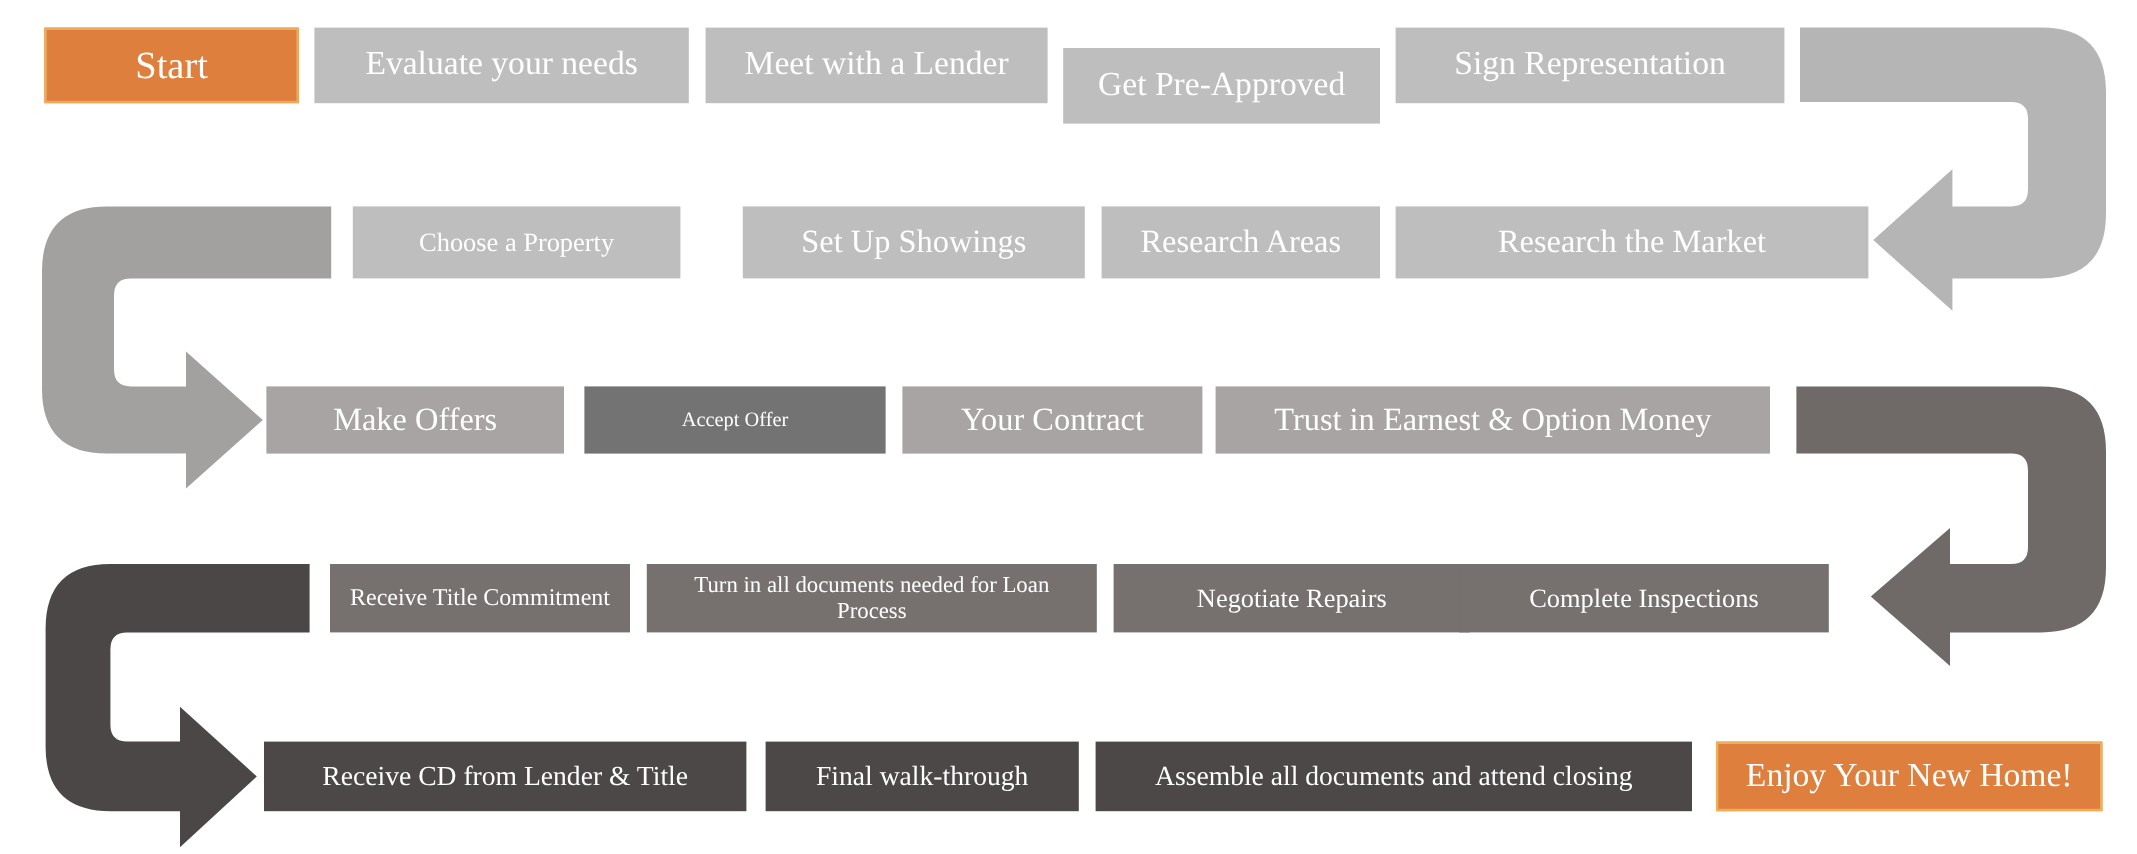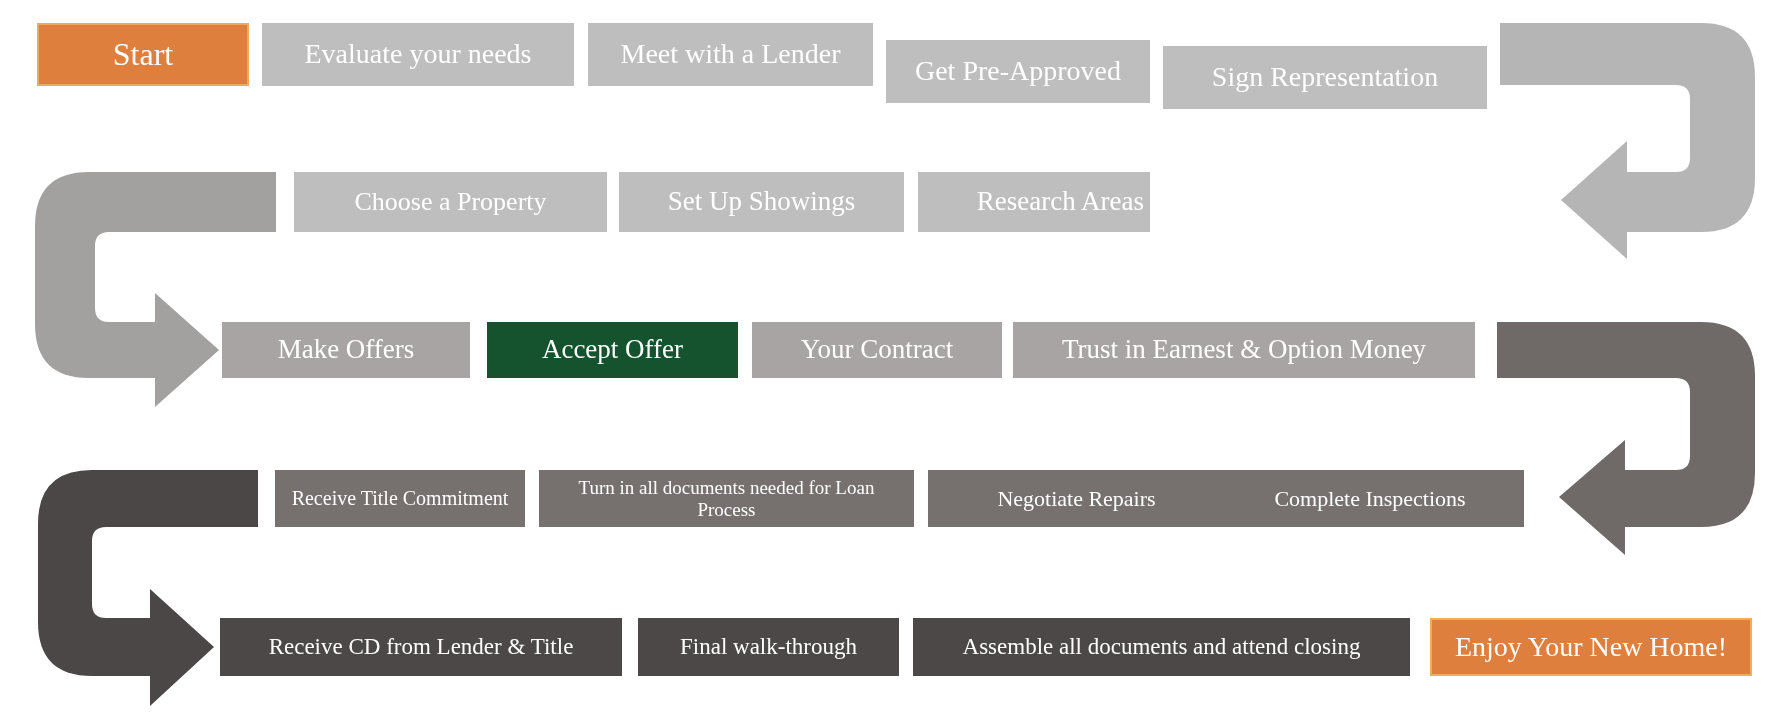--- a/index.html
+++ b/index.html
@@ -50,36 +50,39 @@
     </div>
     <div class="node" style="left: 262px; top: 23px; width: 312px; height: 63px; background: rgb(191, 190, 190); font-size: 28px;">
       <span>Evaluate your needs</span>
     </div>
     <div class="node" style="left: 588px; top: 23px; width: 285px; height: 63px; background: rgb(191, 190, 190); font-size: 28px;">
       <span>Meet with a Lender</span>
     </div>
     <div class="node" style="left: 886px; top: 23px; width: 264px; height: 63px; background: rgb(191, 190, 190); font-size: 28px; margin-top: 17px;">
       <span>Get Pre-Approved</span>
     </div>
-    <div class="node" style="left: 1163px; top: 23px; width: 324px; height: 63px; background: rgb(191, 190, 190); font-size: 28px; margin-top: 23px;">
+    <div class="node" style="left: 1163px; top: 23px; width: 324px; height: 63px; background: rgb(191, 190, 190); font-size: 28px;">
       <span>Sign Representation</span>
     </div>
-    <div class="node" style="left: 294px; top: 172px; width: 313px; height: 60px; background: rgb(191, 190, 190); font-size: 26px;">
+    <div class="node" style="left: 294px; top: 172px; width: 273px; height: 60px; background: rgb(191, 190, 190); font-size: 22px;">
       <span>Choose a Property</span>
     </div>
     <div class="node" style="left: 619px; top: 172px; width: 285px; height: 60px; background: rgb(191, 190, 190); font-size: 27px;">
       <span>Set Up Showings</span>
     </div>
-    <div class="node" style="left: 918px; top: 172px; width: 232px; height: 60px; background: rgb(191, 190, 190); font-size: 27px; justify-content: flex-end;">
+    <div class="node" style="left: 918px; top: 172px; width: 232px; height: 60px; background: rgb(191, 190, 190); font-size: 27px;">
       <span>Research Areas</span>
+    </div>
+    <div class="node" style="left: 1163px; top: 172px; width: 394px; height: 60px; background: rgb(191, 190, 190); font-size: 27px;">
+      <span>Research the Market</span>
     </div>
     <div class="node" style="left: 222px; top: 322px; width: 248px; height: 56px; background: rgb(167, 164, 163); font-size: 27px;">
       <span>Make Offers</span>
     </div>
-    <div class="node" style="left: 487px; top: 322px; width: 251px; height: 56px; background: #14532d; font-size: 27px;">
+    <div class="node" style="left: 487px; top: 322px; width: 251px; height: 56px; background: #737373; font-size: 17px;">
       <span>Accept Offer</span>
     </div>
     <div class="node" style="left: 752px; top: 322px; width: 250px; height: 56px; background: rgb(167, 164, 163); font-size: 27px;">
       <span>Your Contract</span>
     </div>
     <div class="node" style="left: 1013px; top: 322px; width: 462px; height: 56px; background: rgb(167, 164, 163); font-size: 27px;">
       <span>Trust in Earnest &amp; Option Money</span>
     </div>
     <div class="node" style="left: 275px; top: 470px; width: 250px; height: 57px; background: rgb(118, 113, 111); font-size: 20px;">
       <span>Receive Title Commitment</span>

